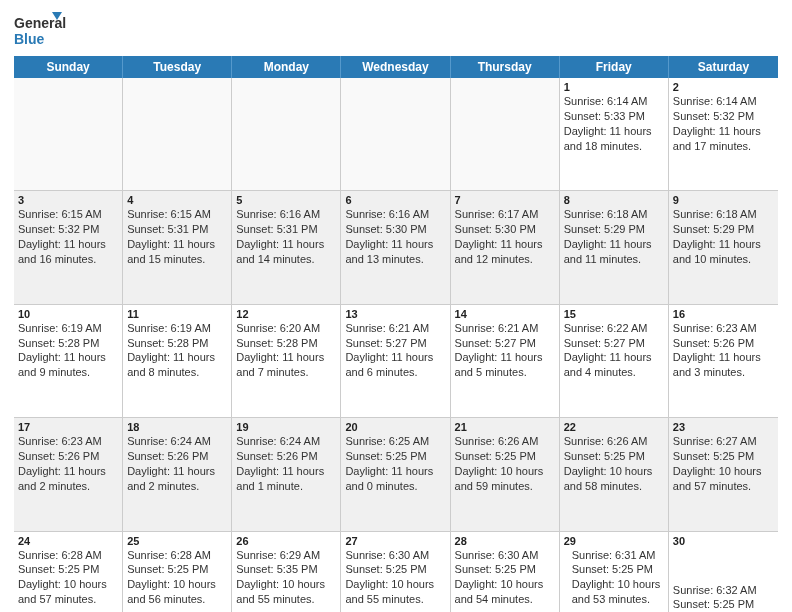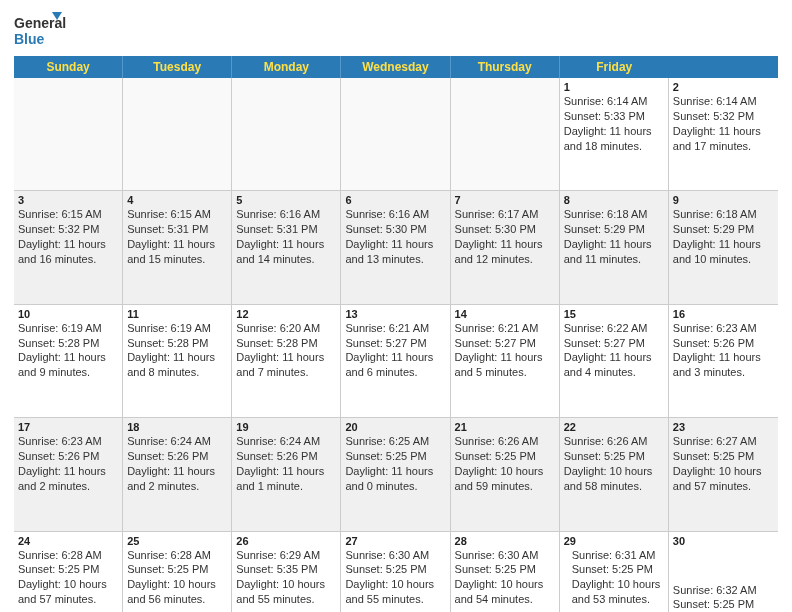--- a/index.html
+++ b/index.html
@@ -40,21 +40,21 @@
       flex: 1;
       display: flex;
       flex-direction: column;
     }
     .cal-header {
       display: grid;
       grid-template-columns: repeat(7, 1fr);
       background: #2a7ab5;
     }
     .cal-header-cell {
-      color: #fde047;
+      color: #ffffff;
       font-size: 12px;
       font-weight: bold;
       text-align: center;
       padding: 4px 2px;
       border-right: 1px solid #5599cc;
     }
     .cal-header-cell:last-child { border-right: none; }
     .cal-body {
       flex: 1;
       display: grid;
@@ -115,20 +115,21 @@
   </div>
 
   <div class="calendar">
     <div class="cal-header">
     <div class="cal-header-cell">Sunday</div>
         <div class="cal-header-cell">Tuesday</div>
         <div class="cal-header-cell">Monday</div>
         <div class="cal-header-cell">Wednesday</div>
         <div class="cal-header-cell">Thursday</div>
         <div class="cal-header-cell">Friday</div>
+        <div class="cal-header-cell">Saturday</div>
       </div>
     <div class="cal-body">
     <div class="cal-row">
           <div class="cal-cell empty"></div>
           <div class="cal-cell empty"></div>
           <div class="cal-cell empty"></div>
           <div class="cal-cell empty"></div>
           <div class="cal-cell empty"></div>
           <div class="cal-cell">
             <span class="day-num">1</span>

